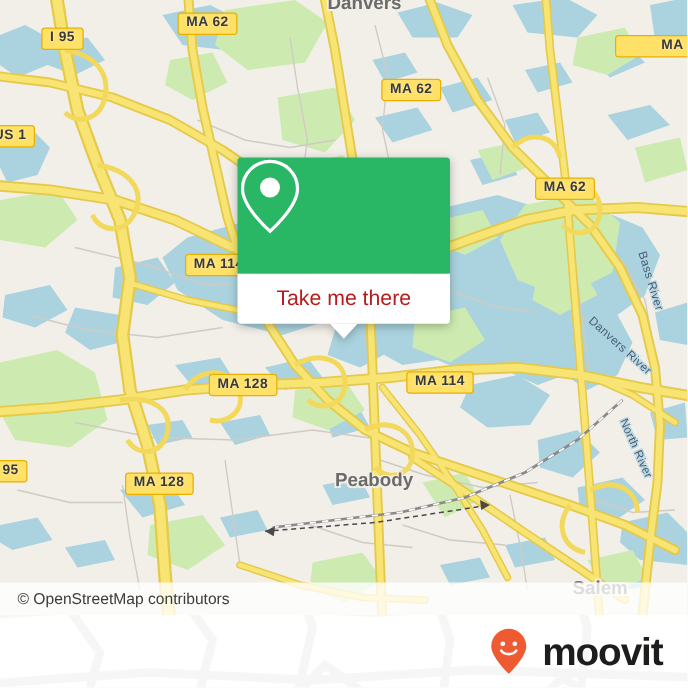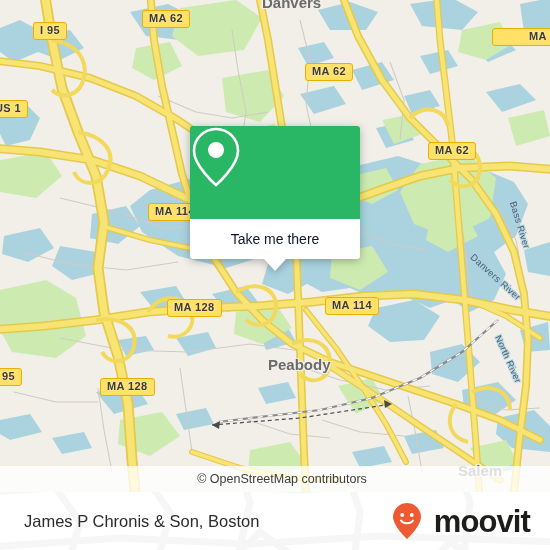--- a/index.html
+++ b/index.html
@@ -87,22 +87,22 @@
   }
   #popup-foot {
     height: 40px;
     background: #ffffff;
     border-radius: 0 0 3px 3px;
     display: flex;
     align-items: center;
     justify-content: center;
   }
   #popup-foot span {
-    color: #0f172a;
-    font-size: 14px;
+    color: #b91c1c;
+    font-size: 17px;
   }
   #popup-tail {
     position: absolute;
     left: 50%;
     margin-left: -11px;
     top: 133px;
     width: 0; height: 0;
     border-left: 11px solid transparent;
     border-right: 11px solid transparent;
     border-top: 12px solid #ffffff;
@@ -110,21 +110,20 @@
 
   
   #attribution {
     position: absolute;
     left: 0; top: 466px;
     width: 550px; height: 26px;
     background: rgba(255,255,255,.78);
     display: flex;
     align-items: center;
     z-index: 70;
-    justify-content: center;
   }
   #attribution span {
     color: #3c3c3c;
     font-size: 12.5px;
     padding-left: 14px;
   }
 
   
   #footer {
     position: absolute;
@@ -326,21 +325,21 @@
     <div class="shield" style="left:492px; top:28px;padding-left:36px;">MA 1A</div>
     <div class="shield" style="left:428px; top:142px;">MA 62</div>
     <div class="shield" style="left:-12px; top:100px;">US 1</div>
     <div class="shield" style="left:148px; top:203px;">MA 114</div>
     <div class="shield" style="left:167px; top:299px;">MA 128</div>
     <div class="shield" style="left:325px; top:297px;">MA 114</div>
     <div class="shield" style="left:100px; top:378px;">MA 128</div>
     <div class="shield" style="left:-12px; top:368px;">I 95</div>
 
     <div class="place-label" style="left:262px; top:-6px;">Danvers</div>
-    <div class="place-label" style="left:268px; top:356px;text-align:center;">Peabody</div>
+    <div class="place-label" style="left:268px; top:376px;text-align:center;">Peabody</div>
     <div class="place-label" style="left:458px; top:426px;margin-top:36px;">Salem</div>
 
     <div class="river-label" style="left:513px; top:196px; transform:rotate(73deg); transform-origin:0 50%;">Bass River</div>
     <div class="river-label" style="left:472px; top:250px; transform:rotate(42deg); transform-origin:0 50%;">Danvers River</div>
     <div class="river-label" style="left:498px; top:330px; transform:rotate(66deg); transform-origin:0 50%;">North River</div>
 
     <div id="popup">
       <div id="popup-head">
         <svg width="52" height="62" viewBox="0 0 52 62">
           <path d="M26 3 C 13.8 3, 4 12.8, 4 25 C 4 40, 26 59, 26 59
@@ -368,21 +367,20 @@
         <path d="M230 -10 L250 50 L230 140"></path>
         <path d="M340 0 L360 60 L350 140"></path>
         <path d="M450 -10 L470 50 L460 140"></path>
         <path d="M-10 95 L120 86 L250 92 L380 84 L560 90"></path>
         <path d="M-10 40 L140 30 L300 38 L460 28 L560 34"></path>
         <path d="M200 140 L260 80 L330 130"></path>
         <path d="M400 140 L450 90 L520 136"></path>
       </g>
     </svg>
 
-    <div id="footer-title">James P Chronis &amp; Son, Boston</div>
 
     <div id="brand">
       <svg width="30" height="38" viewBox="0 0 30 38">
         <path d="M15 1 C 7.3 1, 1 7.3, 1 15 C 1 24, 15 37, 15 37
                  C 15 37, 29 24, 29 15 C 29 7.3, 22.7 1, 15 1 Z" fill="#ee5b32"></path>
         <circle cx="10.2" cy="13" r="1.9" fill="#ffffff"></circle>
         <circle cx="19.8" cy="13" r="1.9" fill="#ffffff"></circle>
         <path d="M9 18.5 C 11.5 22.2, 18.5 22.2, 21 18.5" stroke="#ffffff" stroke-width="2.1" fill="none" stroke-linecap="round"></path>
       </svg>
       <div id="brand-name">moovit</div>

